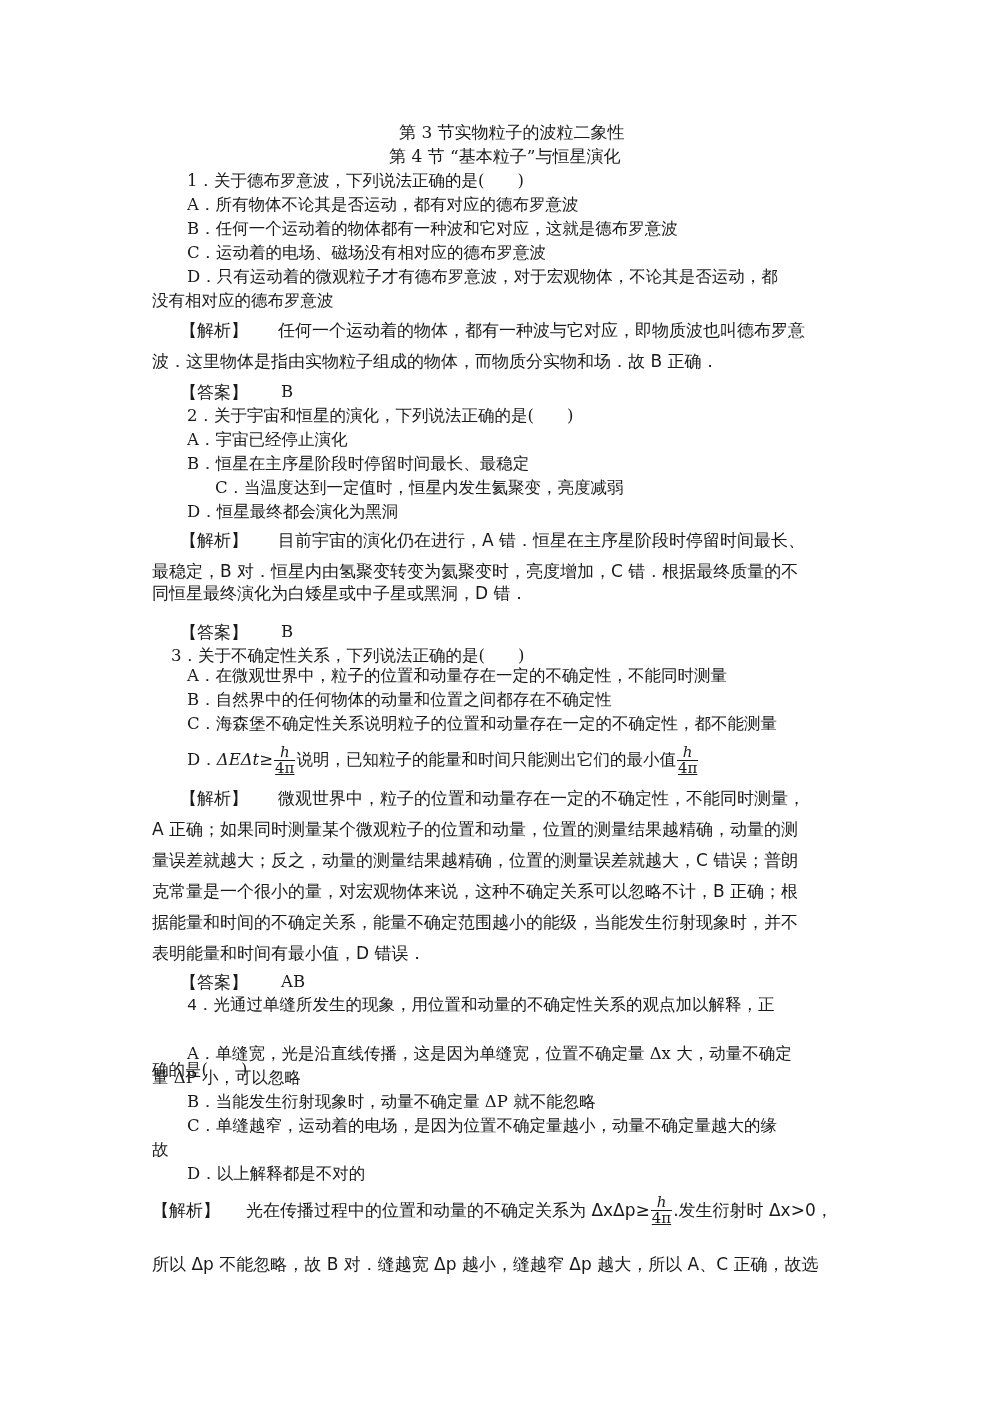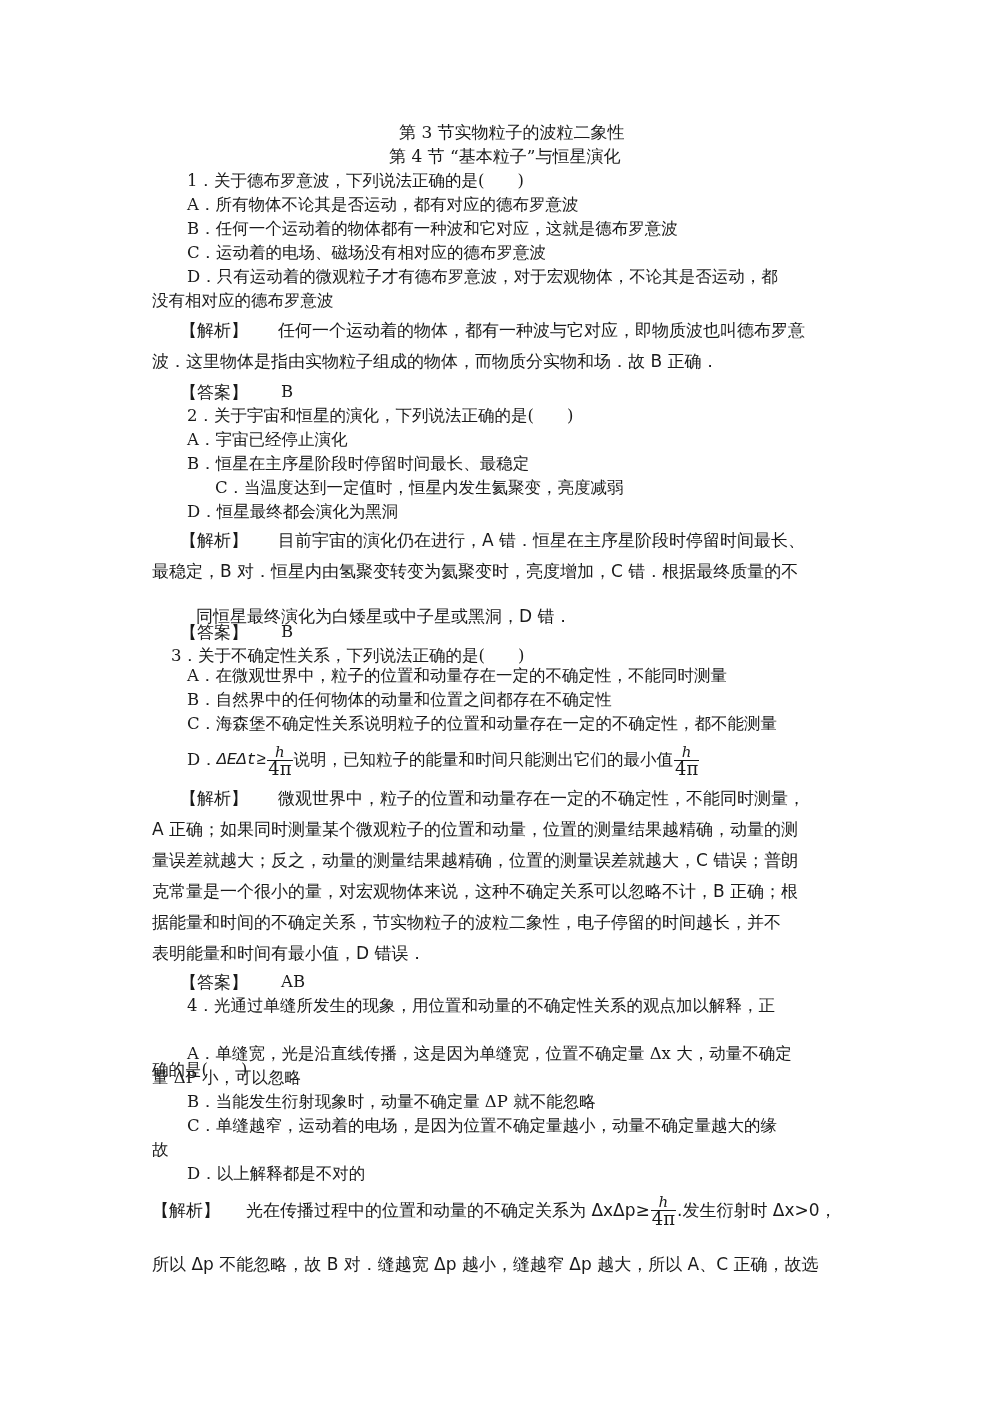--- a/index.html
+++ b/index.html
@@ -4,22 +4,22 @@
 <style>
   html, body { margin: 0; padding: 0; background: #ffffff; }
   body { width: 1000px; height: 1414px; position: relative; overflow: hidden;
          font-family: "DejaVu Serif", "Liberation Serif", serif; color: #1a1a1a; }
   .page { position: absolute; left: 0; top: 0; width: 1000px; height: 1414px; }
   .line { position: absolute; white-space: nowrap; font-size: 16.5px; line-height: 22px; }
   .title { font-size: 17px; }
   .sans { font-family: "DejaVu Sans", "Liberation Sans", sans-serif; font-size: 17px; }
   .frac { display: inline-block; vertical-align: middle; text-align: center; line-height: 15px; margin: 0 1px; }
   .frac .num { display: block; font-style: italic; font-size: 15px; }
-  .frac .den { display: block; border-top: 1px solid #1a1a1a; font-size: 18px; padding: 0 1px; }
-  .it { font-style: italic; font-family: Liberation Mono, monospace; }
+  .frac .den { display: block; border-top: 1px solid #1a1a1a; font-size: 15px; padding: 0 1px; text-decoration: underline; }
+  .it { font-style: italic; }
 </style>
 </head>
 <body>
 
 <div class="page">
 
   <div class="line title" style="left:399px;top:121px;">第 3 节实物粒子的波粒二象性</div>
   <div class="line title" style="left:389px;top:145px;">第 4 节 “基本粒子”与恒星演化</div>
 
   <div class="line" style="left:187px;top:170px;">1．关于德布罗意波，下列说法正确的是(　　)</div>
@@ -35,21 +35,21 @@
   <div class="line" style="left:281px;top:381px;">B</div>
 
   <div class="line" style="left:187px;top:405px;">2．关于宇宙和恒星的演化，下列说法正确的是(　　)</div>
   <div class="line" style="left:187px;top:429px;">A．宇宙已经停止演化</div>
   <div class="line" style="left:187px;top:453px;">B．恒星在主序星阶段时停留时间最长、最稳定</div>
   <div class="line" style="left:187px;top:477px;margin-left:28px;">C．当温度达到一定值时，恒星内发生氦聚变，亮度减弱</div>
   <div class="line" style="left:187px;top:501px;">D．恒星最终都会演化为黑洞</div>
   <div class="line sans" style="left:180px;top:529px;">【解析】</div>
   <div class="line sans" style="left:278px;top:529px;">目前宇宙的演化仍在进行，A 错．恒星在主序星阶段时停留时间最长、</div>
   <div class="line sans" style="left:152px;top:560px;text-align:center;">最稳定，B 对．恒星内由氢聚变转变为氦聚变时，亮度增加，C 错．根据最终质量的不</div>
-  <div class="line sans" style="left:152px;top:605px;margin-left:44px;">同恒星最终演化为白矮星或中子星或黑洞，D 错．</div>
+  <div class="line sans" style="left:152px;top:582px;">同恒星最终演化为白矮星或中子星或黑洞，D 错．</div>
   <div class="line sans" style="left:180px;top:621px;">【答案】</div>
   <div class="line" style="left:281px;top:621px;">B</div>
 
   <div class="line" style="left:171px;top:645px;">3．关于不确定性关系，下列说法正确的是(　　)</div>
   <div class="line" style="left:187px;top:689px;">B．自然界中的任何物体的动量和位置之间都存在不确定性</div>
   <div class="line" style="left:187px;top:665px;">A．在微观世界中，粒子的位置和动量存在一定的不确定性，不能同时测量</div>
   <div class="line" style="left:187px;top:713px;">C．海森堡不确定性关系说明粒子的位置和动量存在一定的不确定性，都不能测量</div>
   <div class="line" style="left:187px;top:740px;height:40px;display:flex;align-items:center;">
     <span>D．</span>
     <span class="it">ΔEΔt≥</span>
@@ -61,26 +61,26 @@
     <span class="frac">
       <span class="num">h</span>
       <span class="den">4π</span>
     </span>
   </div>
   <div class="line sans" style="left:180px;top:787px;">【解析】</div>
   <div class="line sans" style="left:278px;top:787px;">微观世界中，粒子的位置和动量存在一定的不确定性，不能同时测量，</div>
   <div class="line sans" style="left:152px;top:818px;">A 正确；如果同时测量某个微观粒子的位置和动量，位置的测量结果越精确，动量的测</div>
   <div class="line sans" style="left:152px;top:849px;">量误差就越大；反之，动量的测量结果越精确，位置的测量误差就越大，C 错误；普朗</div>
   <div class="line sans" style="left:152px;top:880px;">克常量是一个很小的量，对宏观物体来说，这种不确定关系可以忽略不计，B 正确；根</div>
-  <div class="line sans" style="left:152px;top:911px;">据能量和时间的不确定关系，节实物粒子的波粒二象性，电子停留的时间越长，并不</div>
+  <div class="line sans" style="left:152px;top:911px;">据能量和时间的不确定关系，能量不确定范围越小的能级，当能发生衍射现象时，并不</div>
   <div class="line sans" style="left:152px;top:942px;">表明能量和时间有最小值，D 错误．</div>
   <div class="line sans" style="left:180px;top:971px;">【答案】</div>
   <div class="line" style="left:281px;top:971px;">AB</div>
 
-  <div class="line" style="left:187px;top:995px;">4．光通过单缝所发生的现象，用位置和动量的不确定性关系的观点加以解释，正</div>
+  <div class="line" style="left:187px;top:995px;font-family:Liberation Mono, monospace;">4．光通过单缝所发生的现象，用位置和动量的不确定性关系的观点加以解释，正</div>
   <div class="line" style="left:152px;top:1059px;">确的是(　　)</div>
   <div class="line" style="left:187px;top:1043px;">A．单缝宽，光是沿直线传播，这是因为单缝宽，位置不确定量 Δx 大，动量不确定</div>
   <div class="line" style="left:152px;top:1067px;">量 ΔP 小，可以忽略</div>
   <div class="line" style="left:187px;top:1091px;">B．当能发生衍射现象时，动量不确定量 ΔP 就不能忽略</div>
   <div class="line" style="left:187px;top:1115px;">C．单缝越窄，运动着的电场，是因为位置不确定量越小，动量不确定量越大的缘</div>
   <div class="line" style="left:152px;top:1139px;">故</div>
   <div class="line" style="left:187px;top:1163px;">D．以上解释都是不对的</div>
   <div class="line sans" style="left:152px;top:1190px;height:40px;display:flex;align-items:center;">
     <span style="margin-right:26px;">【解析】</span>
     <span>光在传播过程中的位置和动量的不确定关系为 ΔxΔp≥</span>

